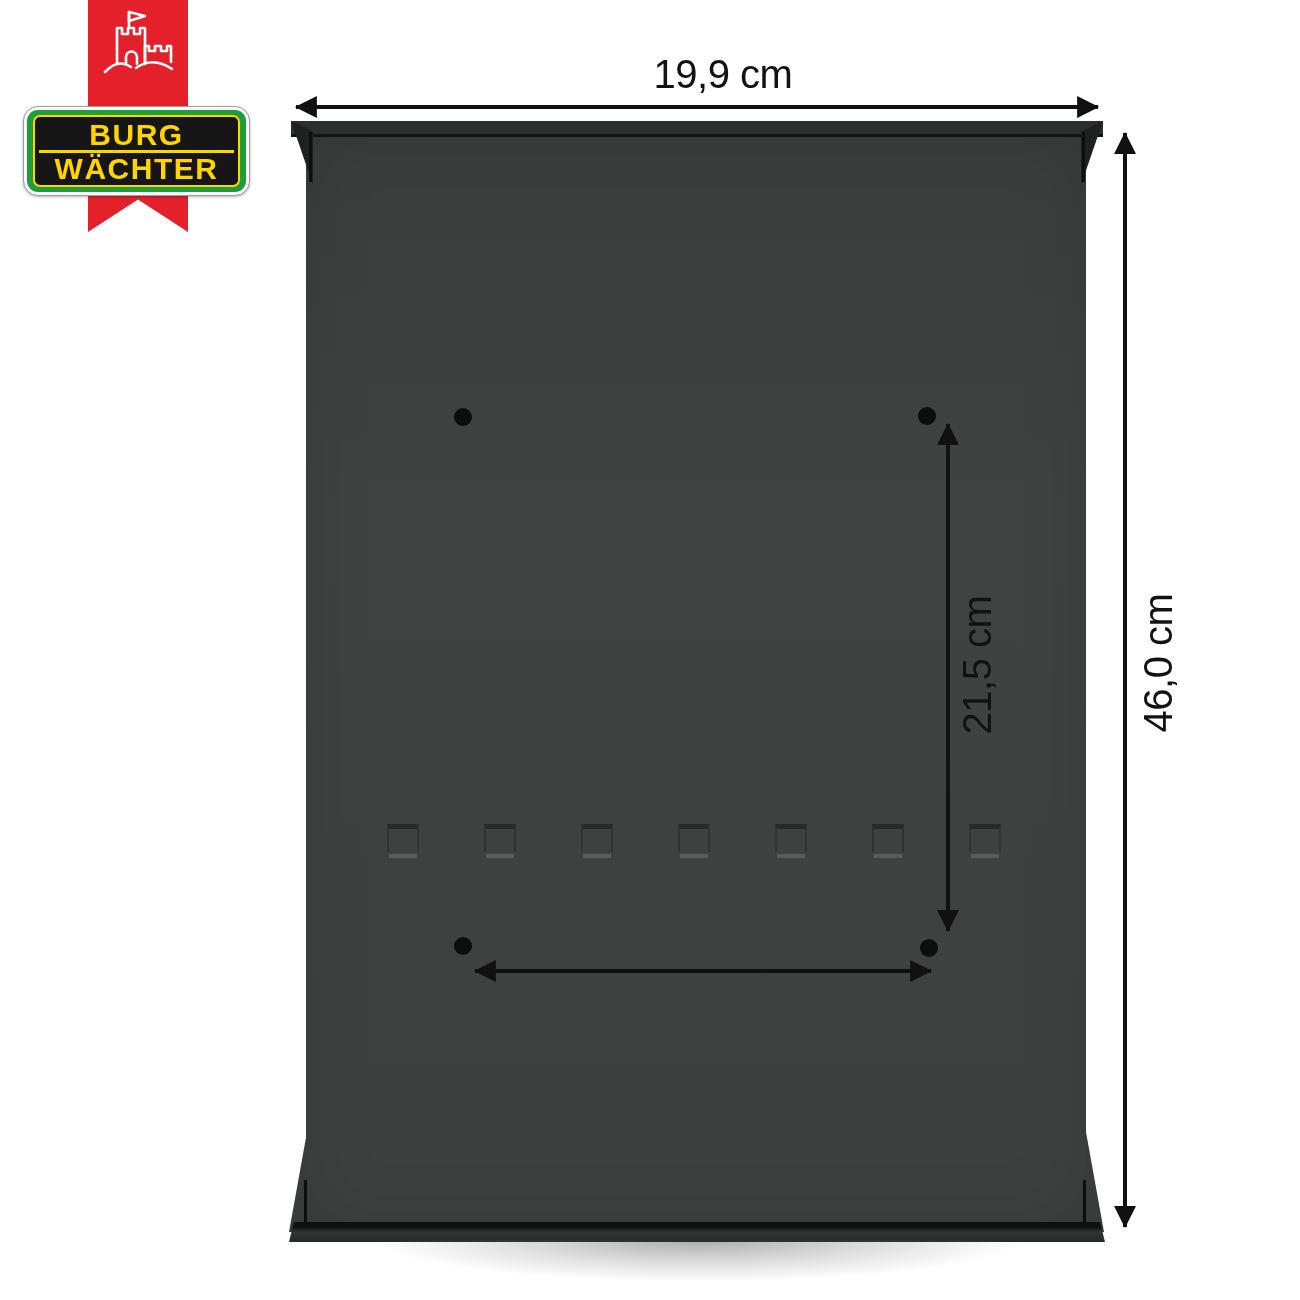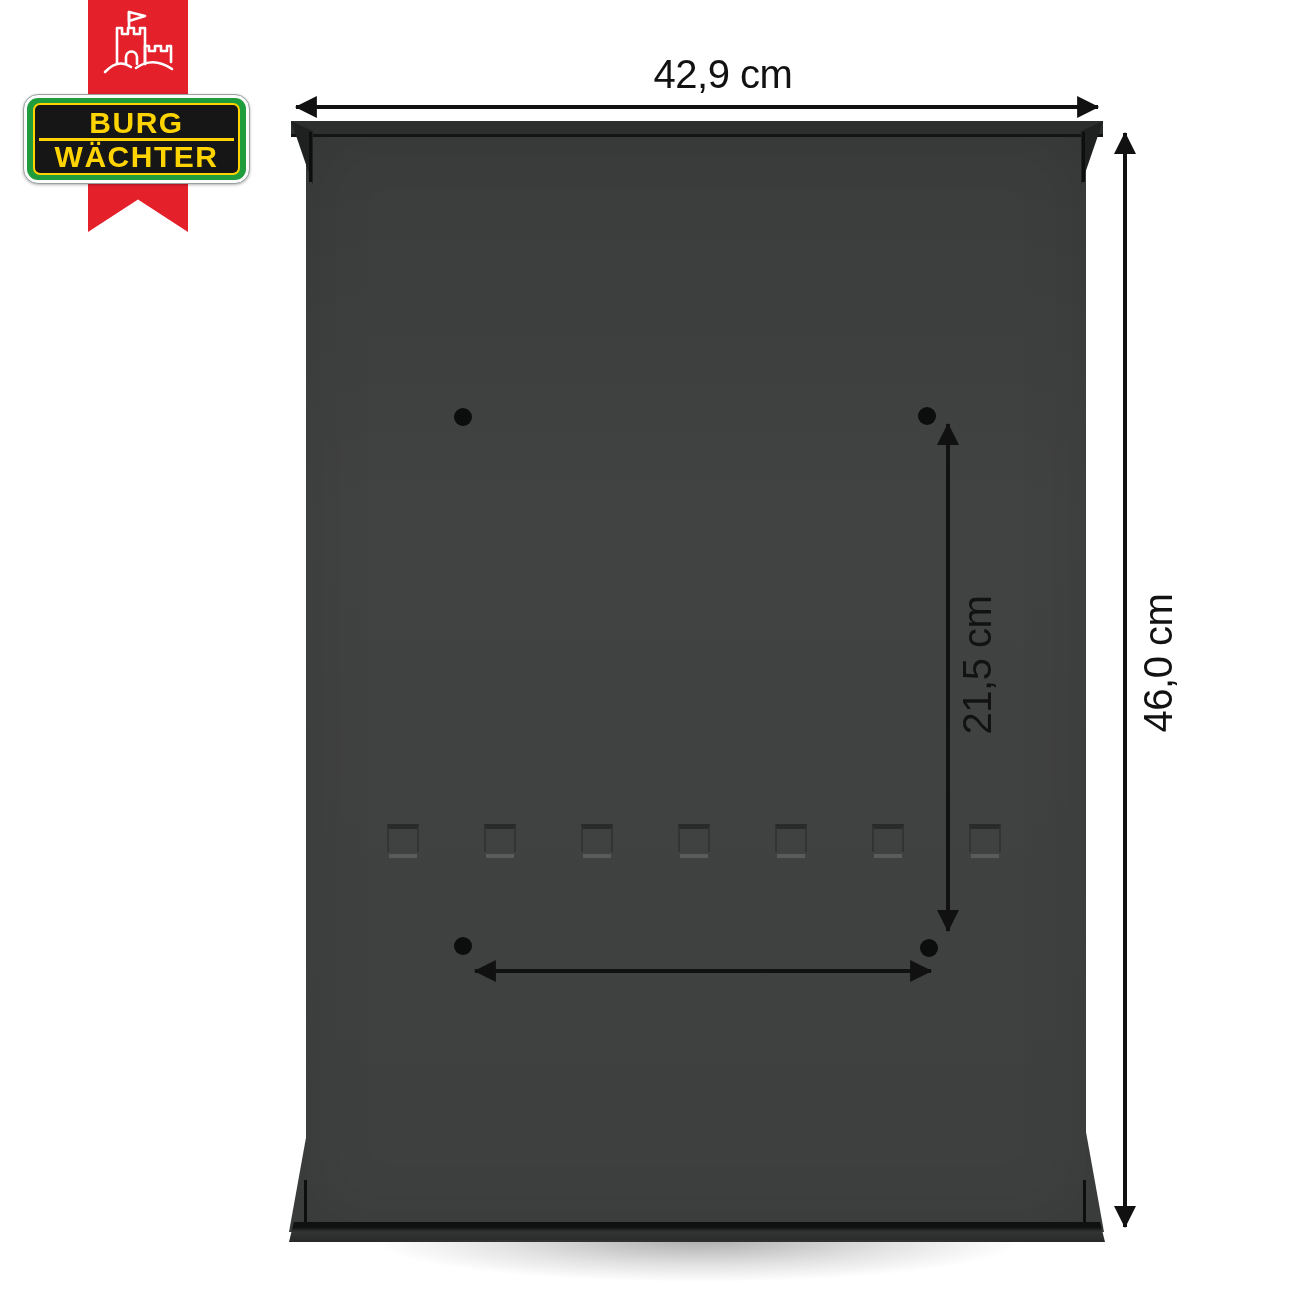--- a/index.html
+++ b/index.html
@@ -8,21 +8,21 @@
     overflow:hidden; font-family:"Liberation Sans", sans-serif;
   }
   
   .ribbon {
     position:absolute; left:88px; top:0; width:100px; height:232px;
     background:#e4202b;
     clip-path:polygon(0 0,100% 0,100% 100%,50% 86%,0 100%);
   }
   .castle-svg { position:absolute; left:10px; top:6px; }
   .badge {
-    position:absolute; left:23px; top:94px; width:227px; height:90px;
+    position:absolute; left:23px; top:106px; width:227px; height:90px;
     box-sizing:border-box; background:#fbfbfb; border:1px solid #9aa0a0;
     border-radius:15px; padding:3px; box-shadow:0 1px 3px rgba(0,0,0,.3);
   }
   .badge-green {
     height:100%; box-sizing:border-box; background:#1f9d3c;
     border-radius:11px; padding:5px 6px;
   }
   .badge-inner {
     height:100%; box-sizing:border-box; background:#161616;
     border:2px solid #ffd400; border-radius:7px;
@@ -149,17 +149,17 @@
       <marker id="ah" viewBox="0 0 10 10" refX="9.5" refY="5" markerWidth="7" markerHeight="5.5" orient="auto-start-reverse">
         <path d="M0,0 L10,5 L0,10 z" fill="#111111"></path>
       </marker>
     </defs>
     <line x1="296" y1="107" x2="1098" y2="107" stroke="#111111" stroke-width="4" marker-start="url(#ah)" marker-end="url(#ah)"></line>
     <line x1="1125" y1="133" x2="1125" y2="1227" stroke="#111111" stroke-width="4" marker-start="url(#ah)" marker-end="url(#ah)"></line>
     <line x1="948" y1="424" x2="948" y2="931" stroke="#111111" stroke-width="4" marker-start="url(#ah)" marker-end="url(#ah)"></line>
     <line x1="475" y1="971" x2="931" y2="971" stroke="#111111" stroke-width="4" marker-start="url(#ah)" marker-end="url(#ah)"></line>
   </svg>
 
-  <div class="dim-label" style="left:548px; top:52px; width:350px;">42,9 cm</div>
+  <div class="dim-label" style="left:548px; top:52px; width:350px;">19,9 cm</div>
   <div class="dim-label vert" style="left:1043px; top:637px; width:230px;">46,0 cm</div>
   <div class="dim-label vert" style="left:862px; top:639px; width:230px;">21,5 cm</div>
 
 </div>
 
 </body></html>

